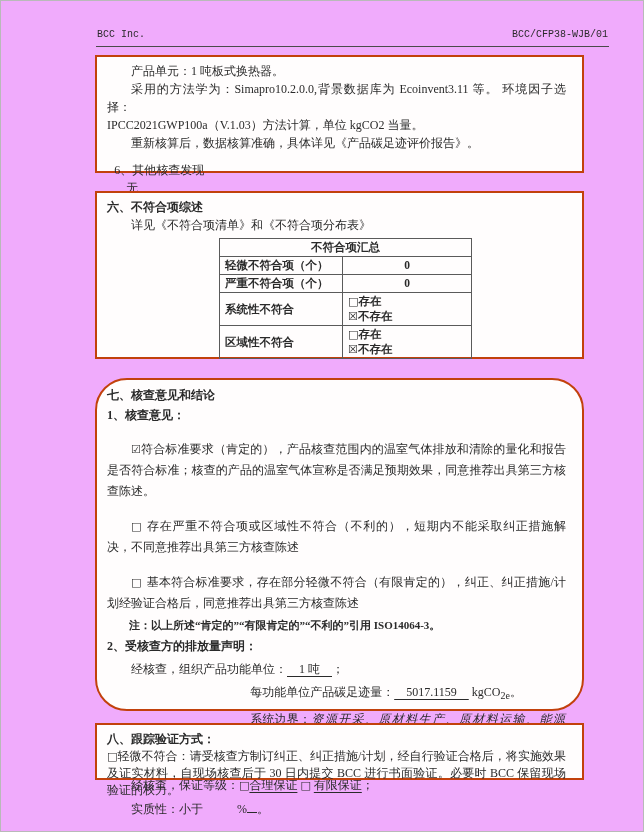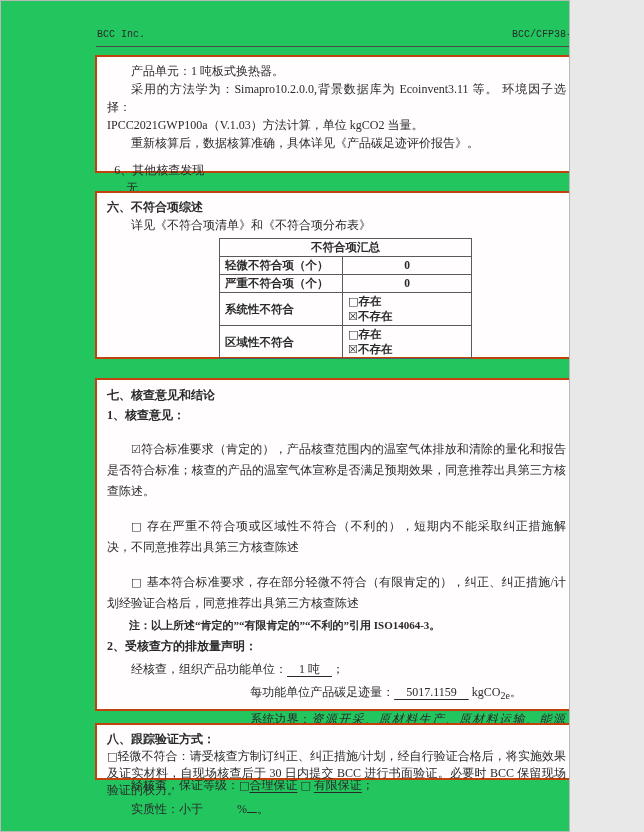--- a/index.html
+++ b/index.html
@@ -1,37 +1,37 @@
 <!DOCTYPE html>
 <html><head>
 <meta charset="utf-8">
 <style>
   html,body{margin:0;padding:0;background:#e8e8e8;}
   .page{
-    position:relative;width:570px;height:832px;background:#22c55e;
+    position:relative;width:644px;height:832px;background:#f0abfc;
     border:1px solid #b9b9b9;box-sizing:border-box;overflow:hidden;
     font-family:"Liberation Serif","DejaVu Serif",serif;color:#2a2a2a;
   }
   
   .hdr{
     position:absolute;top:28px;left:96px;width:511px;
     display:flex;justify-content:space-between;
     font-family:"Liberation Mono","DejaVu Sans Mono",monospace;
     font-size:10px;letter-spacing:0;
   }
   .hdr-rule{position:absolute;top:45px;left:95px;width:513px;border-top:1.4px solid #4a4a4a;}
   
   .box{
     position:absolute;left:94px;width:489px;border:2px solid #c2410c;
     box-sizing:border-box;padding:5px 16px 4px 10px;font-size:12px;line-height:18px;
     background:#fffdfd;
   }
   .box1{top:54px;height:118px;}
   .box2{top:190px;height:168px;}
-  .box3{top:377px;height:333px;line-height:20px;}
+  .box3{top:377px;height:333px;line-height:20px;border-radius:32px;}
   .box4{top:722px;height:57px;}
   p{margin:0;}
   .ind{text-indent:2em;}
   .ind-sm{text-indent:0.6em;}
   .ind-md{text-indent:1.6em;}
   .gap8{height:9px;}
   .bold{font-weight:bold;}
   .jc{text-align:justify;}
   
   table.nc{border-collapse:collapse;margin:4px 0 0 112px;font-size:11.5px;line-height:15px;}

